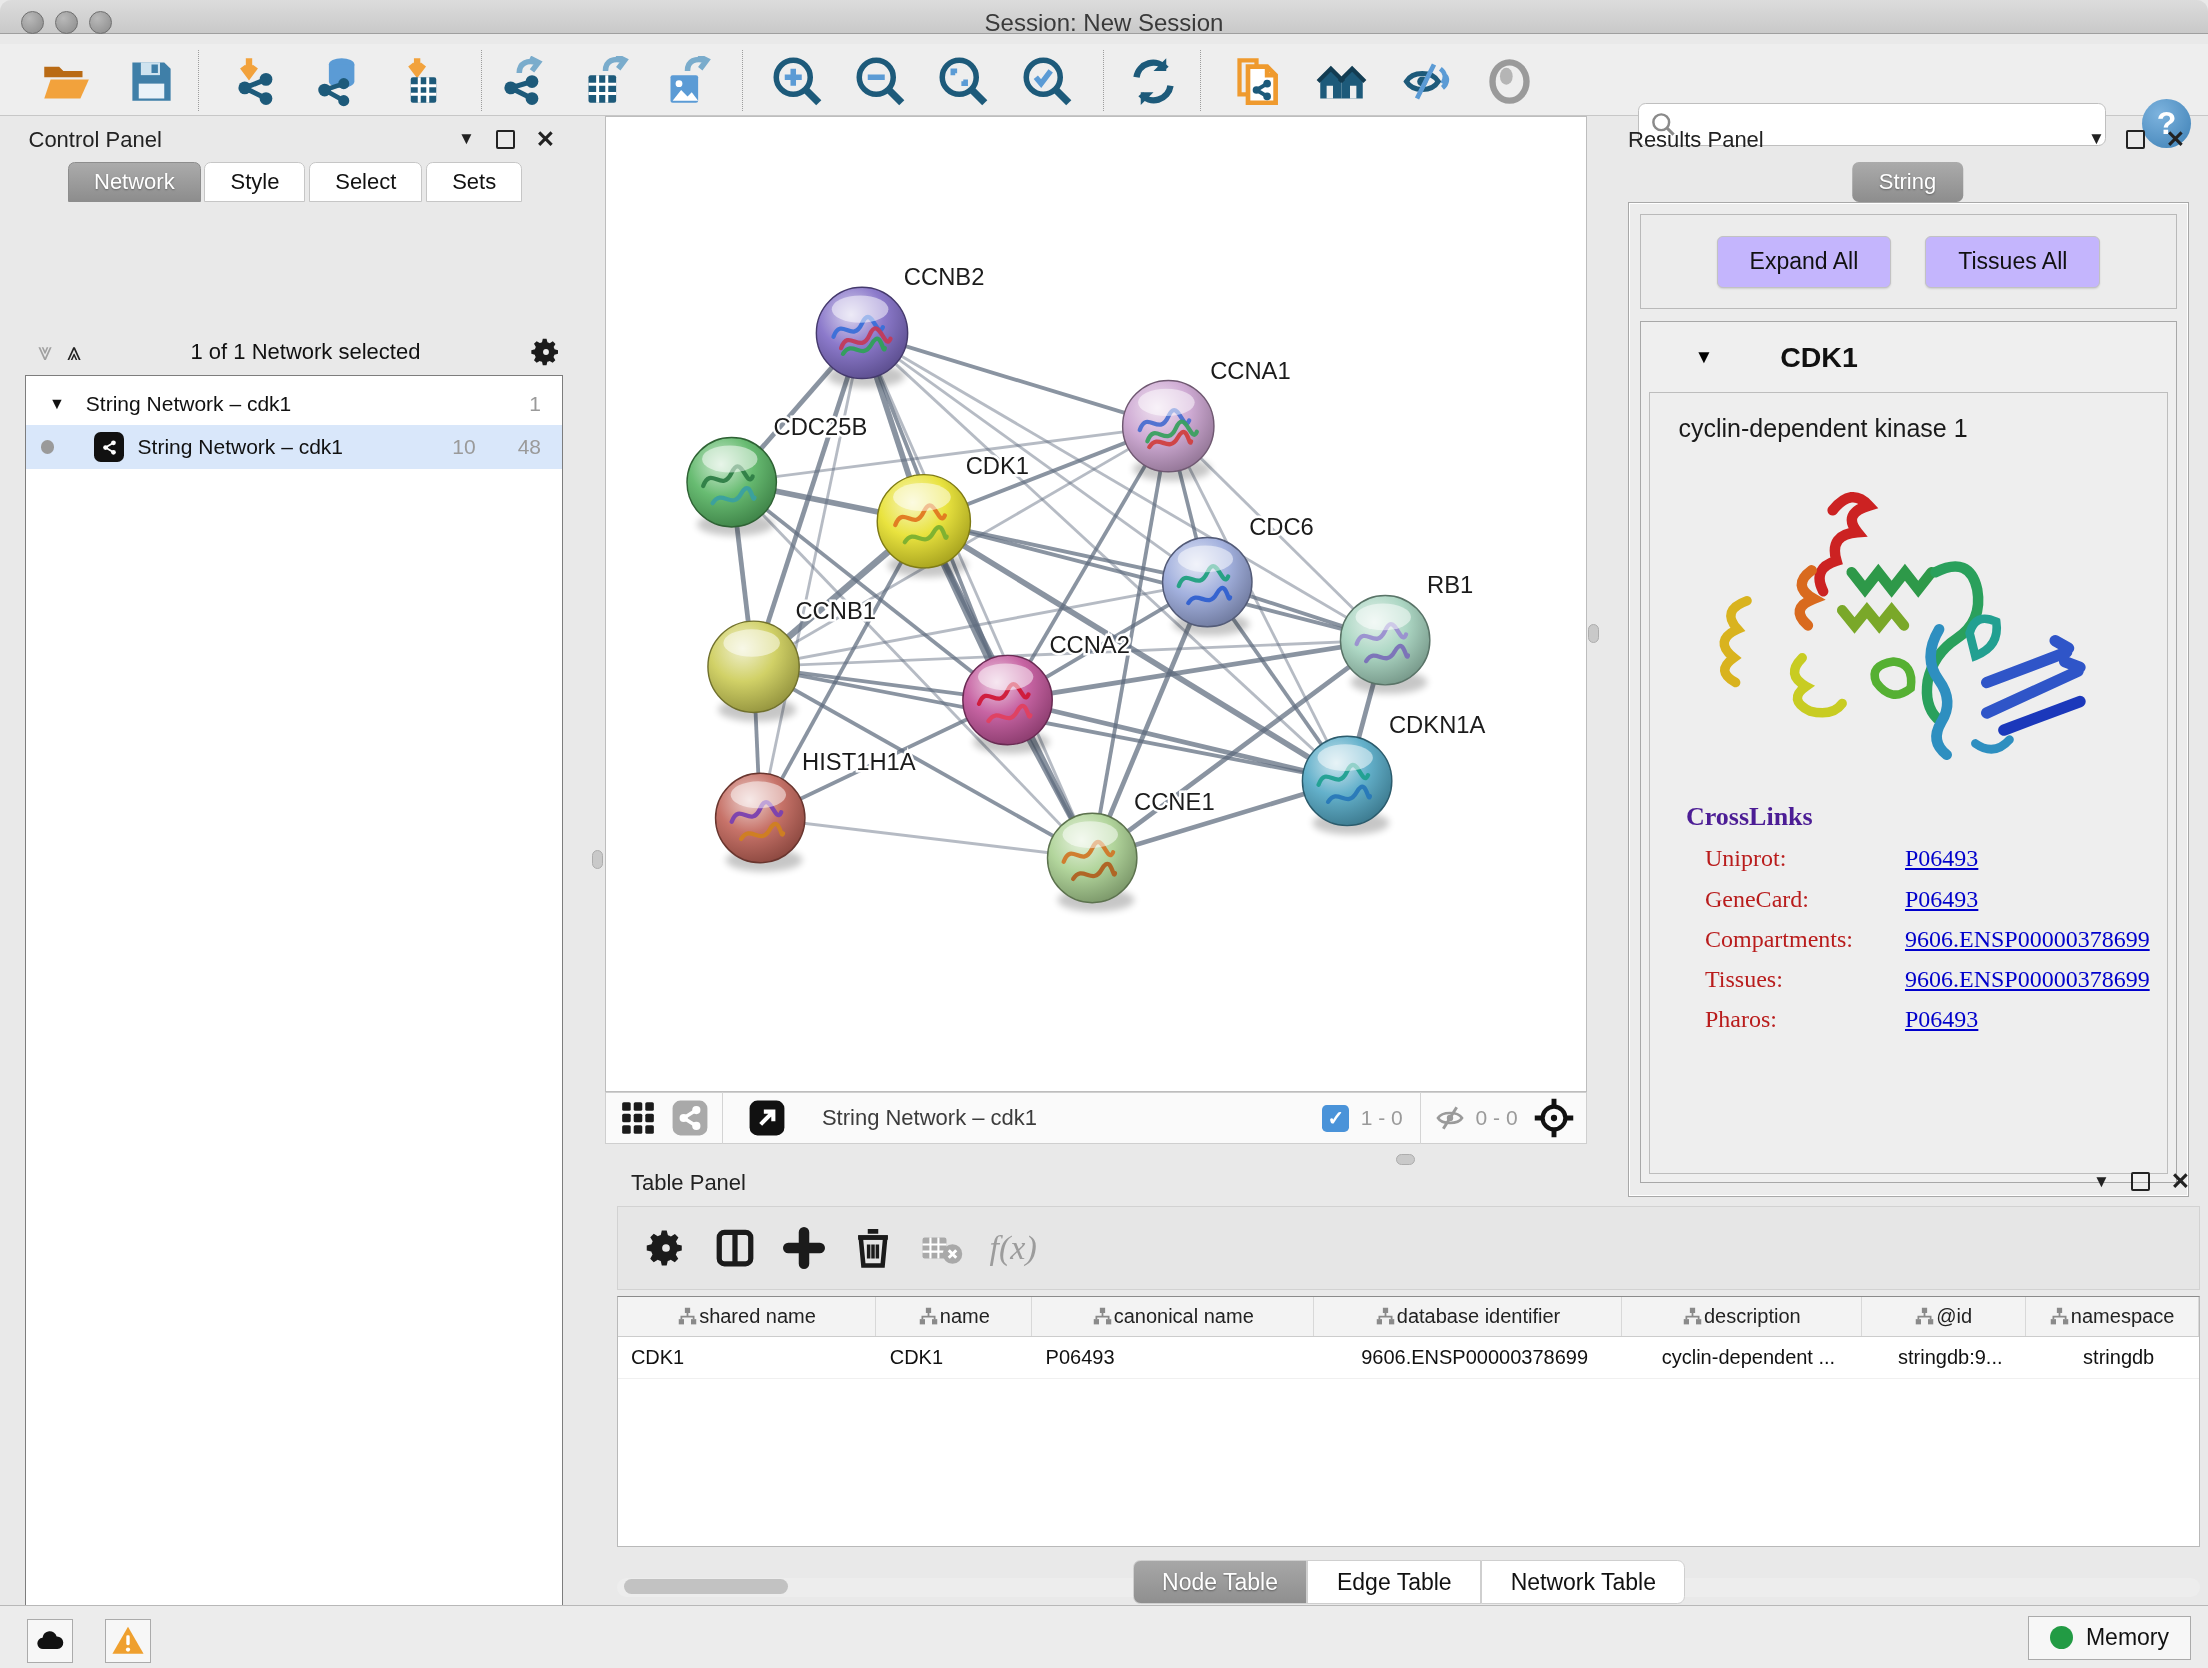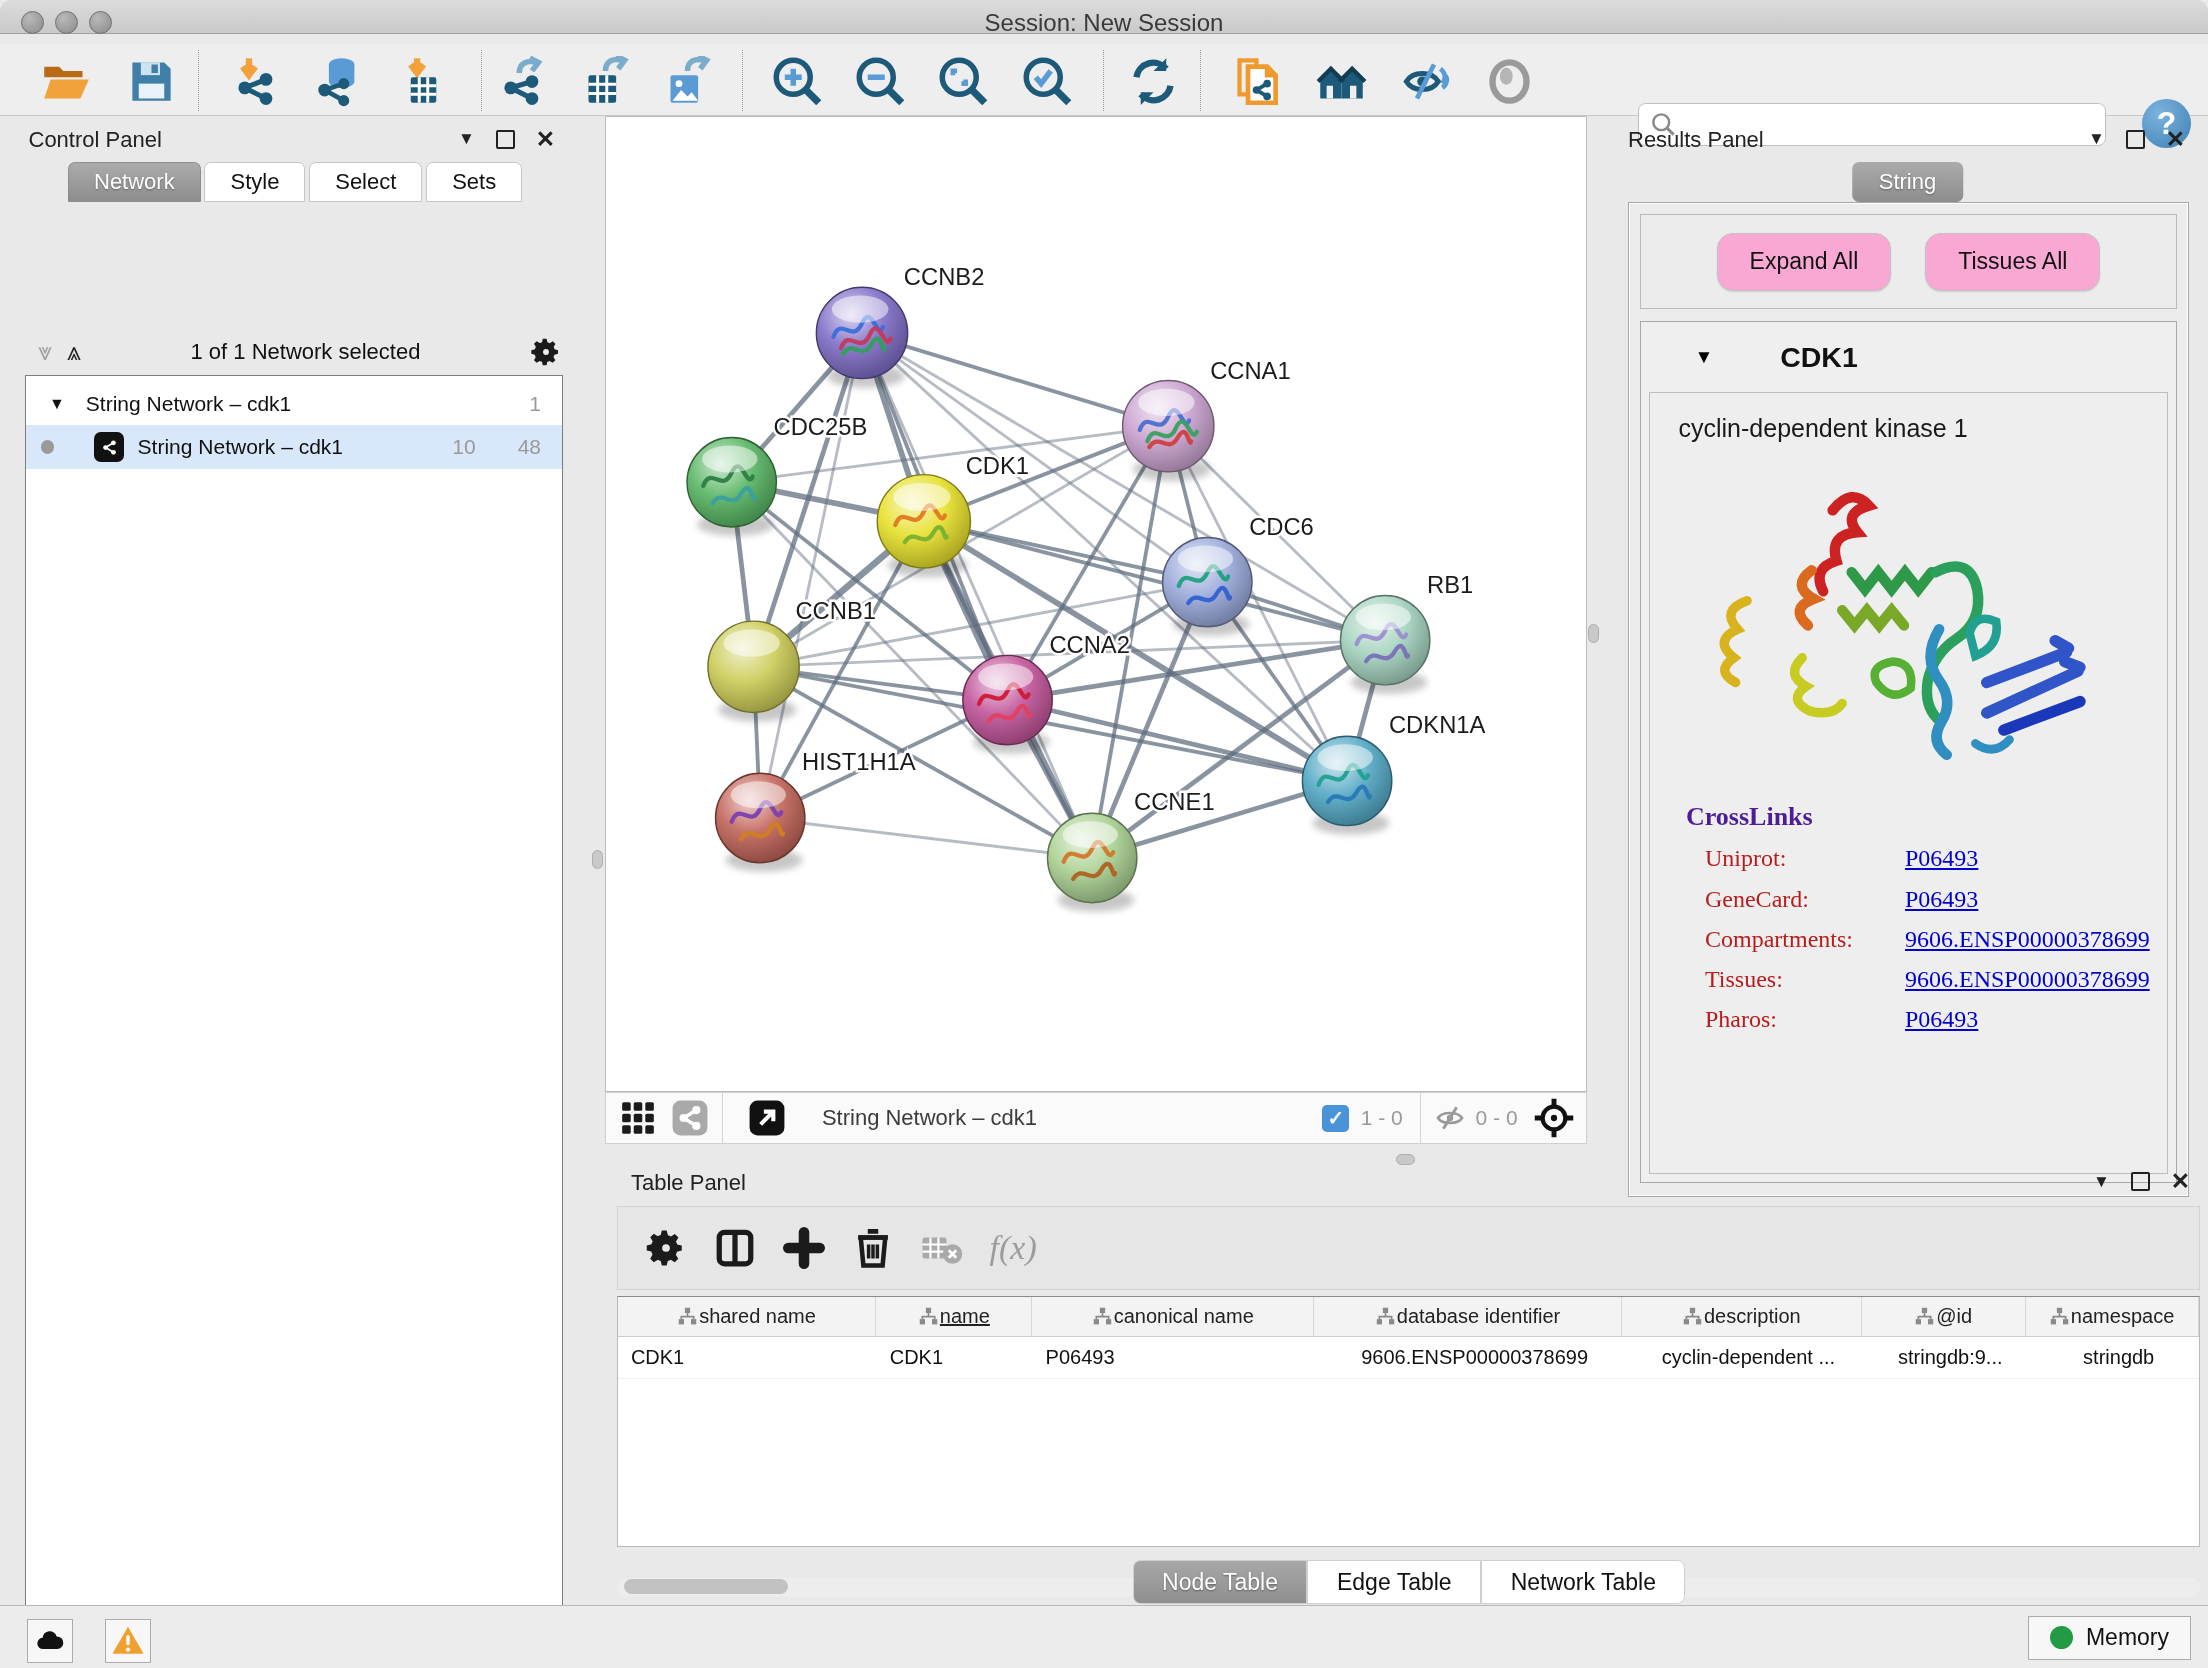--- a/index.html
+++ b/index.html
@@ -71,21 +71,21 @@
   
   .results-panel { position:absolute; left:1607px; top:116px; width:601px; height:1489px; }
   .rp-title { position:absolute; left:21px; top:11.4px; }
   .rp-tab { position:absolute; left:50%; transform:translateX(-50%); top:46px; height:40px; padding:0 27px;
     background:linear-gradient(#ababab,#8d8d8d); color:#fff; font-size:22px; border-radius:6.7px;
     display:flex; align-items:center; text-shadow:0 1px 1.9px rgba(0,0,0,.35); }
   .rp-outer { position:absolute; left:21px; top:86px; width:561px; height:995px; background:#ececec;
     border:1px solid #a8a8a8; box-shadow:inset 0 0 0 1px #fff; }
   .rp-btnrow { position:absolute; left:11.4px; top:11.4px; right:11.4px; height:95px; border:1px solid #b9b9b9;
     display:flex; align-items:center; justify-content:center; gap:34px; }
-  .rp-btn { height:58px; padding:0 32px; background:#f9a8d4; border:1px solid #c2c2c2; border-radius:16px;
+  .rp-btn { height:52px; padding:0 32px; background:#c4b5fd; border:1px solid #c2c2c2; border-radius:6px;
     font-size:23px; color:#111; display:flex; align-items:center; box-shadow:0 1px 1.9px rgba(0,0,0,.12); }
   .rp-protein-box { position:absolute; left:11.4px; top:118px; right:11.4px; bottom:13.3px; border:1px solid #a8a8a8; background:#efefef; }
   .rp-prot-head { position:absolute; left:0; top:0; right:0; height:70px; display:flex; align-items:center; }
   .rp-prot-head .tri { margin-left:53px; font-size:19px; }
   .rp-prot-name { margin-left:67px; font-size:28.5px; font-weight:bold; color:#111; }
   .rp-desc-box { position:absolute; left:7.6px; top:70px; right:7.6px; bottom:7.6px; border:1px solid #bdbdbd; background:#eeeeee; }
   .rp-desc { margin:21px 0 0 28.5px; font-size:25px; color:#1a1a1a; }
   .crosslinks { position:absolute; left:0; top:409px; width:100%; font-family:"Liberation Serif", serif; }
   .cl-title { margin-left:36px; font-size:26px; font-weight:bold; color:#4c1d95; }
   .cl-row { display:flex; margin:13.3px 0 0 55px; font-size:24px; }
@@ -704,21 +704,21 @@
       <div class="thead" id="table-head">
           <div class="th" style="width: 259px;">
             <svg viewBox="0 0 24 24">
               <rect x="9" y="2" width="6" height="6" fill="#8a8a8a"></rect>
               <rect x="2" y="15" width="6" height="6" fill="#8a8a8a"></rect>
               <rect x="16" y="15" width="6" height="6" fill="#8a8a8a"></rect>
               <path d="M12 8v4M5 15v-3h14v3" stroke="#8a8a8a" stroke-width="2" fill="none"></path>
             </svg>
             <span>shared name</span>
           </div>
-          <div class="th" style="width: 156px; text-decoration: underline;">
+          <div class="th" style="width: 156px;">
             <svg viewBox="0 0 24 24">
               <rect x="9" y="2" width="6" height="6" fill="#8a8a8a"></rect>
               <rect x="2" y="15" width="6" height="6" fill="#8a8a8a"></rect>
               <rect x="16" y="15" width="6" height="6" fill="#8a8a8a"></rect>
               <path d="M12 8v4M5 15v-3h14v3" stroke="#8a8a8a" stroke-width="2" fill="none"></path>
             </svg>
             <span>name</span>
           </div>
           <div class="th" style="width: 282px;">
             <svg viewBox="0 0 24 24">

